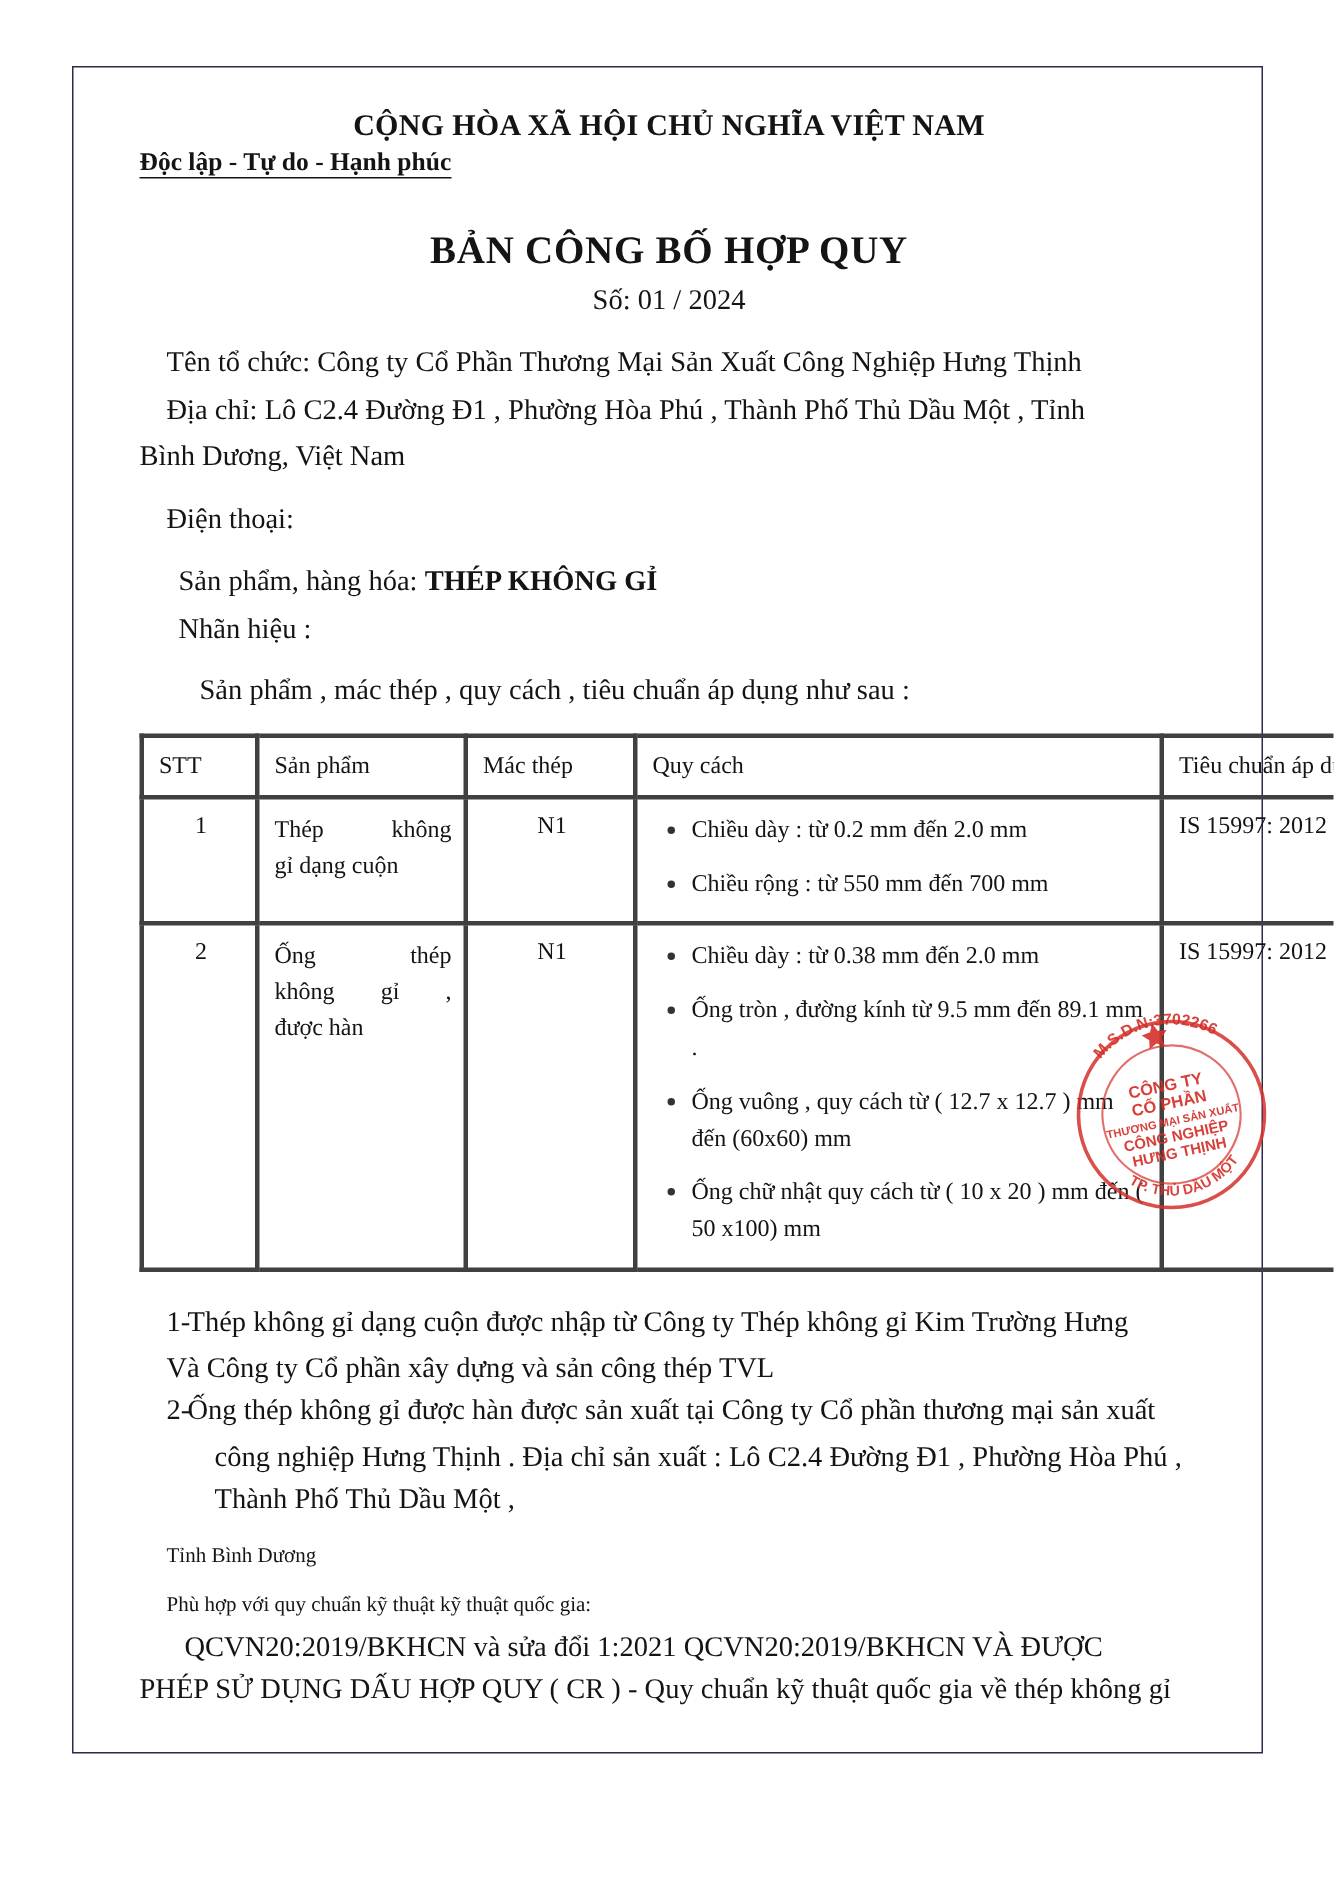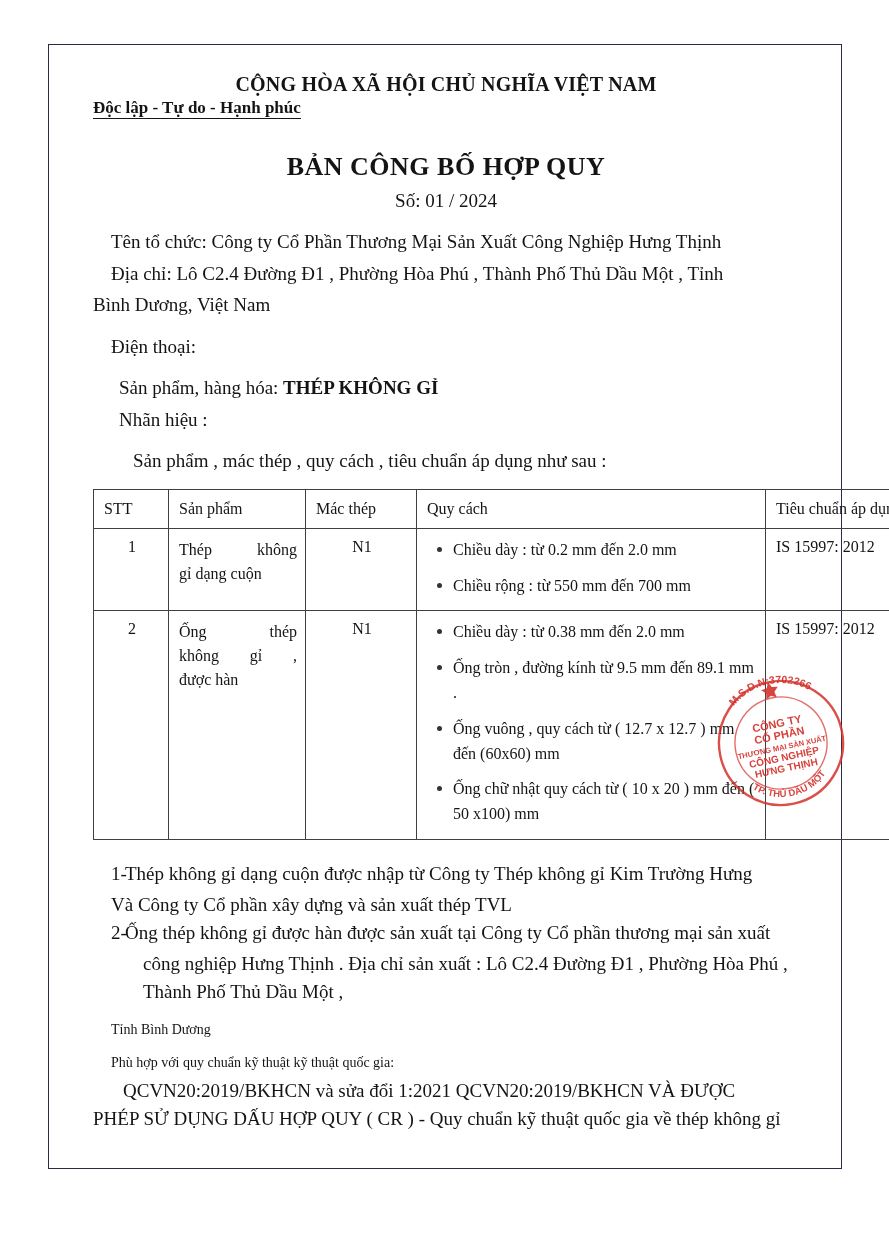--- a/index.html
+++ b/index.html
@@ -91,21 +91,21 @@
 
   
   table.spec {
     border-collapse: collapse;
     width: 706px;
     margin: 14px 0 0 0;
     font-size: 16px;
     table-layout: fixed;
   }
   table.spec th, table.spec td {
-    border: 1px solid #404040;
+    border: 3px solid #404040;
     vertical-align: top;
     padding: 9px 8px 12px 10px;
   }
   table.spec th {
     font-weight: normal;
     text-align: left;
     padding-top: 10px;
     padding-bottom: 10px;
   }
   th.c-stt, td.c-stt { width: 56px; text-align: center; }
@@ -261,21 +261,21 @@
       </tbody>
     </table>
 
     <div class="notes">
       <div class="note-item">
         <div class="note-num">1-</div>
         <div class="note-body">
           <div>Thép không gỉ dạng cuộn được nhập từ Công ty Thép không gỉ Kim Trường Hưng</div>
         </div>
       </div>
-      <div class="note-cont">Và Công ty Cổ phần xây dựng và sản xuất thép TVL</div>
+      <div class="note-cont">Và Công ty Cổ phần xây dựng và sản công thép TVL</div>
 
       <div class="note-item">
         <div class="note-num">2-</div>
         <div class="note-body">
           <div>Ống thép không gỉ được hàn được sản xuất tại Công ty Cổ phần thương mại sản xuất</div>
         </div>
       </div>
       <div class="note-cont2">công nghiệp Hưng Thịnh . Địa chỉ sản xuất : Lô C2.4 Đường Đ1 , Phường Hòa Phú ,</div>
       <div class="note-cont2">Thành Phố Thủ Dầu Một ,</div>
     </div>

